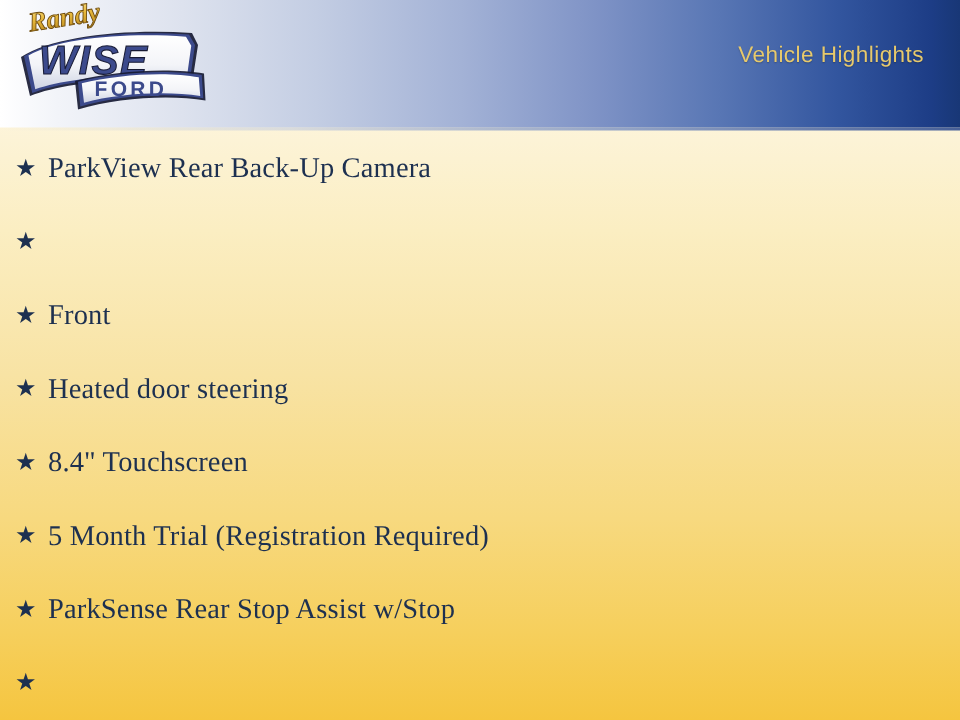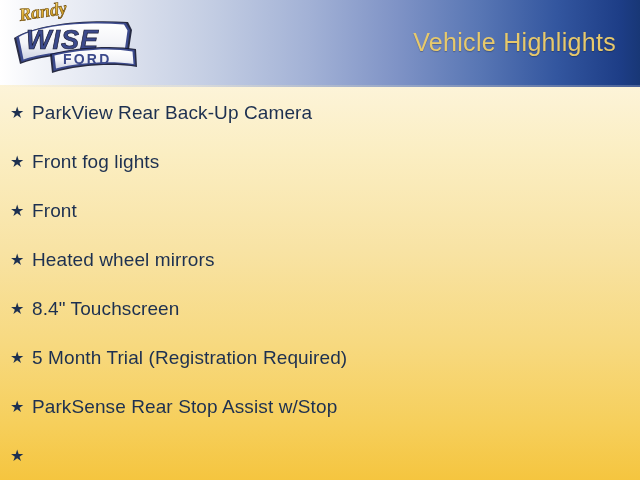--- a/index.html
+++ b/index.html
@@ -72,21 +72,21 @@
     height: 80px;
   }
   #logo svg { display: block; }
 
   
   #header-title {
     position: absolute;
     right: 24px;
     top: 28px;
     font-family: "Liberation Sans", sans-serif;
-    font-size: 25px;
+    font-size: 15px;
     font-weight: 400;
     letter-spacing: 0.3px;
     color: #e7c96c;
     white-space: nowrap;
     text-shadow: 0 1px 1px rgba(0,0,0,0.25);
   }
 
   
   #highlights {
     position: absolute;
@@ -112,21 +112,21 @@
     flex: 0 0 auto;
     width: 22px;
     font-size: 16px;
     line-height: 1;
     color: #1d3050;
     text-align: left;
     padding-left: 2px;
   }
   .hl-label {
     flex: 0 1 auto;
-    font-family: Liberation Sans, sans-serif;
+    font-family: Liberation Serif, serif;
     font-size: 19px;
     font-weight: 400;
     color: #1d3050;
     white-space: nowrap;
     letter-spacing: 0.1px;
   }
 </style>
 </head>
 <body>
 
@@ -173,29 +173,28 @@
   </div>
   <div id="header-underline"></div>
 
   <ul id="highlights">
     <li class="hl-item">
       <span class="hl-star">★</span>
       <span class="hl-label">ParkView Rear Back-Up Camera</span>
     </li>
     <li class="hl-item">
       <span class="hl-star">★</span>
-      <span class="hl-label">Front fog lights</span>
     </li>
     <li class="hl-item">
       <span class="hl-star">★</span>
       <span class="hl-label">Front</span>
     </li>
     <li class="hl-item">
       <span class="hl-star">★</span>
-      <span class="hl-label">Heated wheel mirrors</span>
+      <span class="hl-label">Heated door steering</span>
     </li>
     <li class="hl-item">
       <span class="hl-star">★</span>
       <span class="hl-label">8.4" Touchscreen</span>
     </li>
     <li class="hl-item">
       <span class="hl-star">★</span>
       <span class="hl-label">5 Month Trial (Registration Required)</span>
     </li>
     <li class="hl-item">

